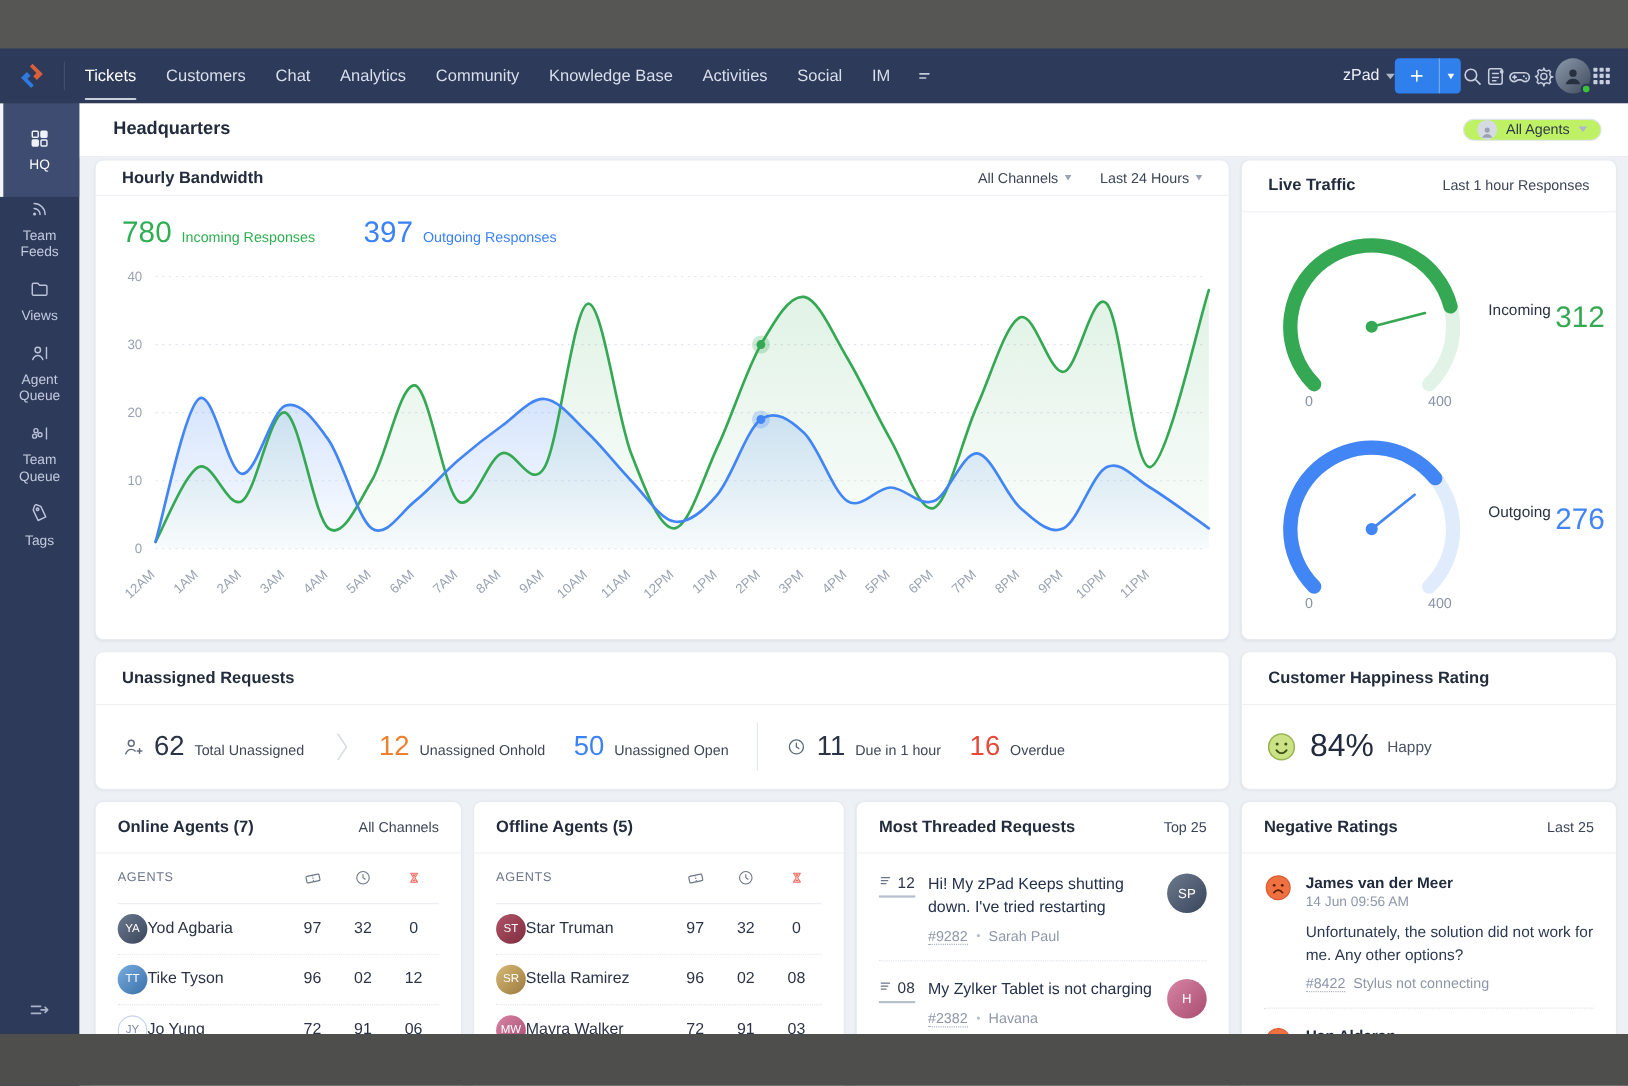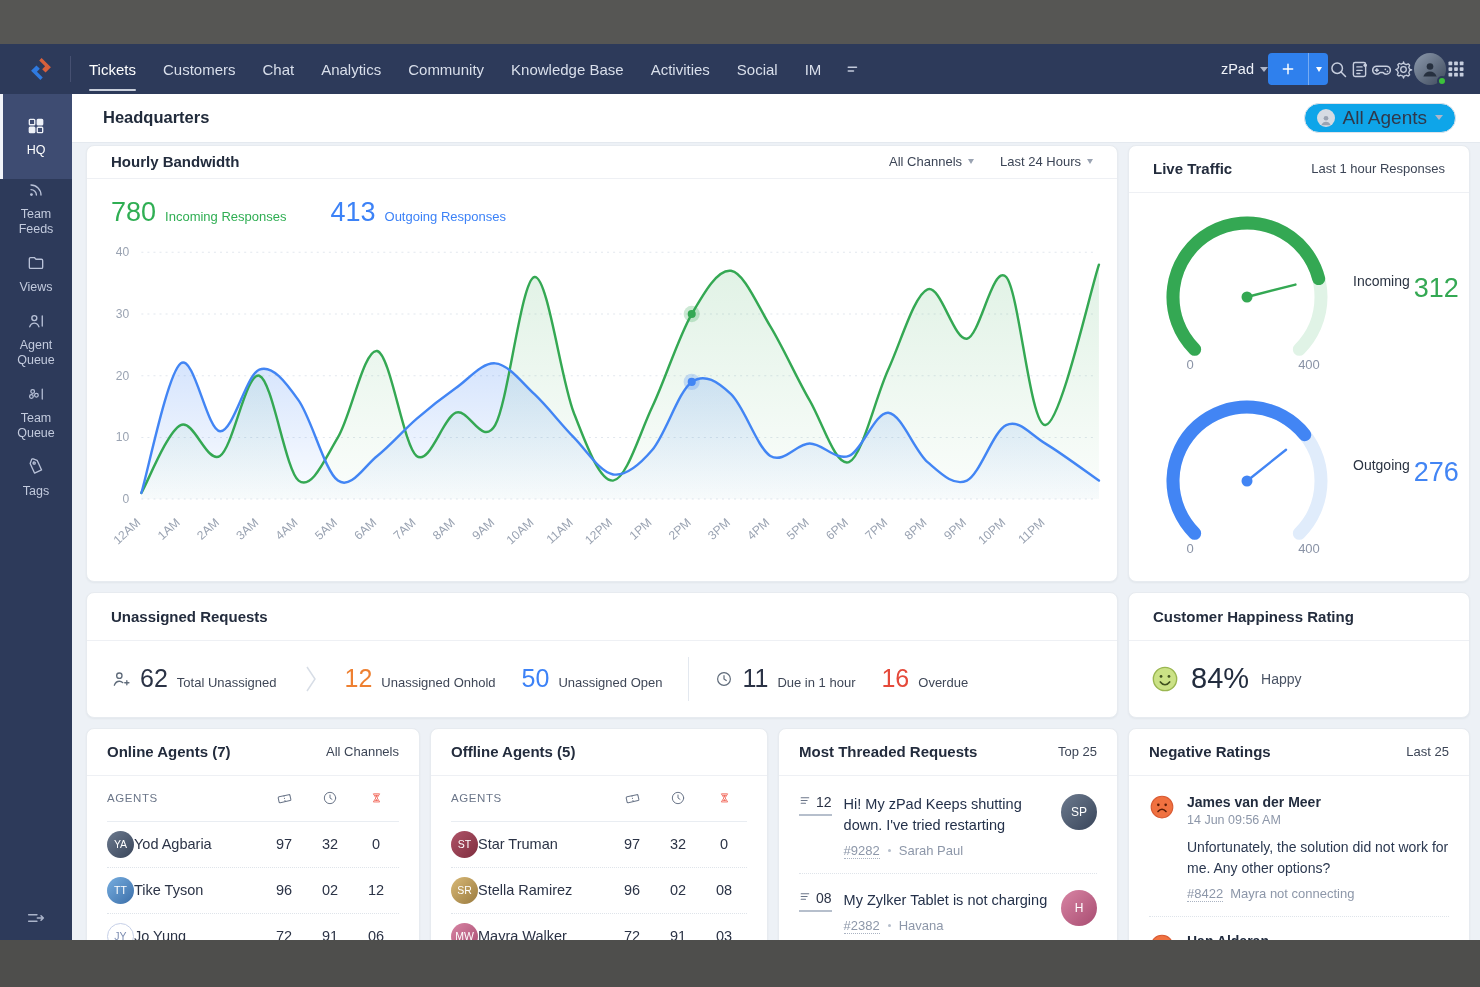--- a/index.html
+++ b/index.html
@@ -2,21 +2,21 @@
 <html><head>
 <meta charset="utf-8">
 <style>
   * { margin:0; padding:0; box-sizing:border-box; }
   html,body { width:1480px; height:987px; overflow:hidden; background:#565654;
     font-family:"Liberation Sans","DejaVu Sans",sans-serif; }
   .letterbox-top { height:44px; background:#565654; }
   .letterbox-bottom { position:absolute; left:0; top:940px; width:1480px; height:47px; background:#4e4e4c; z-index:60; }
 
   
-  .navbar { height:50px; background:#2d3a5a; display:flex; align-items:center; padding:0 14px 0 12px; }
+  .navbar { height:50px; background:#2d3a5a; display:flex; align-items:center; padding:0 14px 0 0; }
   .brand { width:58px; display:flex; justify-content:center; align-items:center; }
   .brand-sep { width:1px; height:26px; background:#465071; margin-right:18px; }
   .nav-tabs { display:flex; align-items:center; gap:27px; }
   .nav-tab { color:#d9dfeb; font-size:15px; cursor:pointer; position:relative; height:50px; display:flex; align-items:center; }
   .nav-tab.active { color:#ffffff; }
   .nav-tab.active::after { content:""; position:absolute; left:0; right:0; bottom:3px; height:2px; background:#c9cfdb; border-radius:2px; }
   .nav-more { margin-left:22px; color:#c3cadb; display:flex; align-items:center; cursor:pointer; }
   .nav-right { margin-left:auto; display:flex; align-items:center; }
   .workspace-dd { color:#eef1f8; font-size:14.5px; display:flex; align-items:center; gap:6px; cursor:pointer; }
   .caret { width:0; height:0; border-left:4px solid transparent; border-right:4px solid transparent; border-top:5px solid #aeb6c9; }
@@ -34,21 +34,21 @@
   .side-item { padding:1px 2px 14px; display:flex; flex-direction:column; align-items:center; gap:7px; color:#c2cadd; font-size:12.5px; line-height:1.25; text-align:center; cursor:pointer; position:relative; }
   .side-item svg { color:#b9c2d8; }
   .side-item.active { background:#3e4c72; color:#ffffff; padding-top:22px; padding-bottom:20px; }
   .side-item.active svg { color:#eef1f8; }
   .side-item.active::before { content:""; position:absolute; left:0; top:0; bottom:0; width:3px; background:#f2f4f9; }
   .side-collapse { position:absolute; bottom:58px; left:0; right:0; display:flex; justify-content:center; color:#aab3c9; cursor:pointer; }
 
   .main { flex:1; background:#edf1f6; display:flex; flex-direction:column; overflow:hidden; }
   .page-header { height:51px; background:#fff; display:flex; align-items:center; padding:0 24px 0 31px; border-bottom:1px solid #e4e9ef; }
   .page-title { font-size:16.5px; font-weight:bold; color:#212b3b; }
-  .agent-filter { margin-left:auto; display:flex; align-items:center; gap:8px; border:1px solid #dfe3ea; background:#0ea5e9; border-radius:16px; height:30px; padding:0 12px; font-size:19px; color:#30384a; cursor:pointer; }
+  .agent-filter { margin-left:auto; display:flex; align-items:center; gap:8px; border:1px solid #dfe3ea; background:#bef264; border-radius:16px; height:20px; padding:0 12px; font-size:13px; color:#30384a; cursor:pointer; }
   .agent-filter .ph { width:18px; height:18px; border-radius:50%; background:#d6dbe3; display:flex; align-items:flex-end; justify-content:center; overflow:hidden; }
   .content { padding:2px 10px 0 14px; display:grid; grid-template-columns:1032px 342px; grid-auto-rows:min-content; gap:10px; overflow:hidden; }
 
   .card { background:#fff; border:1px solid #e7ebf0; border-radius:8px; box-shadow:0 1px 2px rgba(27,35,48,.05); overflow:hidden; }
   .card-head { display:flex; align-items:center; padding:0 24px; height:47px; border-bottom:1px solid #eef0f4; }
   .card-title { font-size:15px; font-weight:bold; color:#232c3d; }
   .card-head .right { margin-left:auto; display:flex; align-items:center; gap:26px; }
   .mini-filter { font-size:13px; color:#3c4556; display:flex; align-items:center; gap:6px; cursor:pointer; }
   .mini-filter .caret { border-top-color:#9aa3b2; border-left-width:3.5px; border-right-width:3.5px; }
   .plain-note { font-size:13px; color:#3c4556; margin-left:auto; }
@@ -313,21 +313,21 @@
               <span class="caret"></span>
             </div>
           </div>
         </div>
         <div class="bw-stats">
           <div class="bw-stat">
             <span class="bw-num bw-green">780</span>
             <span class="bw-lab bw-green">Incoming Responses</span>
           </div>
           <div class="bw-stat">
-            <span class="bw-num bw-blue">413</span>
+            <span class="bw-num bw-blue">397</span>
             <span class="bw-lab bw-blue">Outgoing Responses</span>
           </div>
         </div>
         <div class="bw-chart-wrap">
           <svg id="bw-chart" viewBox="0 0 1004 338" preserveAspectRatio="none">
               <defs>
                 <linearGradient id="grad0" x1="0" y1="0" x2="0" y2="1">
                   <stop offset="0%" stop-color="#34a853" stop-opacity="0.15"></stop>
                   <stop offset="100%" stop-color="#34a853" stop-opacity="0.02"></stop>
                 </linearGradient>
@@ -649,21 +649,21 @@
                 <circle cx="8.6" cy="10" r="1.2" fill="#5c1d07"></circle>
                   <circle cx="15.4" cy="10" r="1.2" fill="#5c1d07"></circle>
                 <path d="M8.3 16.2c1.1-1.4 2.4-2.1 3.7-2.1s2.6.7 3.7 2.1" fill="none" stroke="#5c1d07" stroke-width="1.4" stroke-linecap="round"></path>
                 </svg>
               <div class="neg-body">
                 <div class="neg-name">James van der Meer</div>
                 <div class="neg-time">14 Jun 09:56 AM</div>
                 <div class="neg-comment">Unfortunately, the solution did not work for me. Any other options?</div>
                 <div class="neg-ref">
                   <span class="tid">#8422</span>
-                  <span>Mayra not connecting</span>
+                  <span>Stylus not connecting</span>
                 </div>
               </div>
             </div>
             <div class="neg-item">
               <svg width="26" height="26" viewBox="0 0 24 24" style="flex:none;">
                 <circle cx="12" cy="12" r="10" fill="#f07140" stroke="#d85a33" stroke-width="1"></circle>
                 <circle cx="8.6" cy="10" r="1.2" fill="#5c1d07"></circle>
                   <circle cx="15.4" cy="10" r="1.2" fill="#5c1d07"></circle>
                 <path d="M8.3 16.2c1.1-1.4 2.4-2.1 3.7-2.1s2.6.7 3.7 2.1" fill="none" stroke="#5c1d07" stroke-width="1.4" stroke-linecap="round"></path>
                 </svg>

